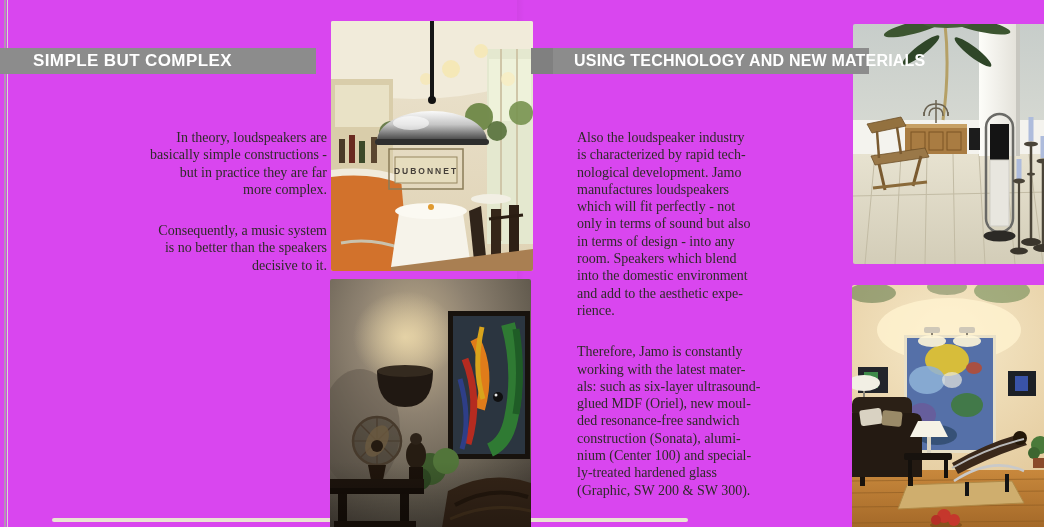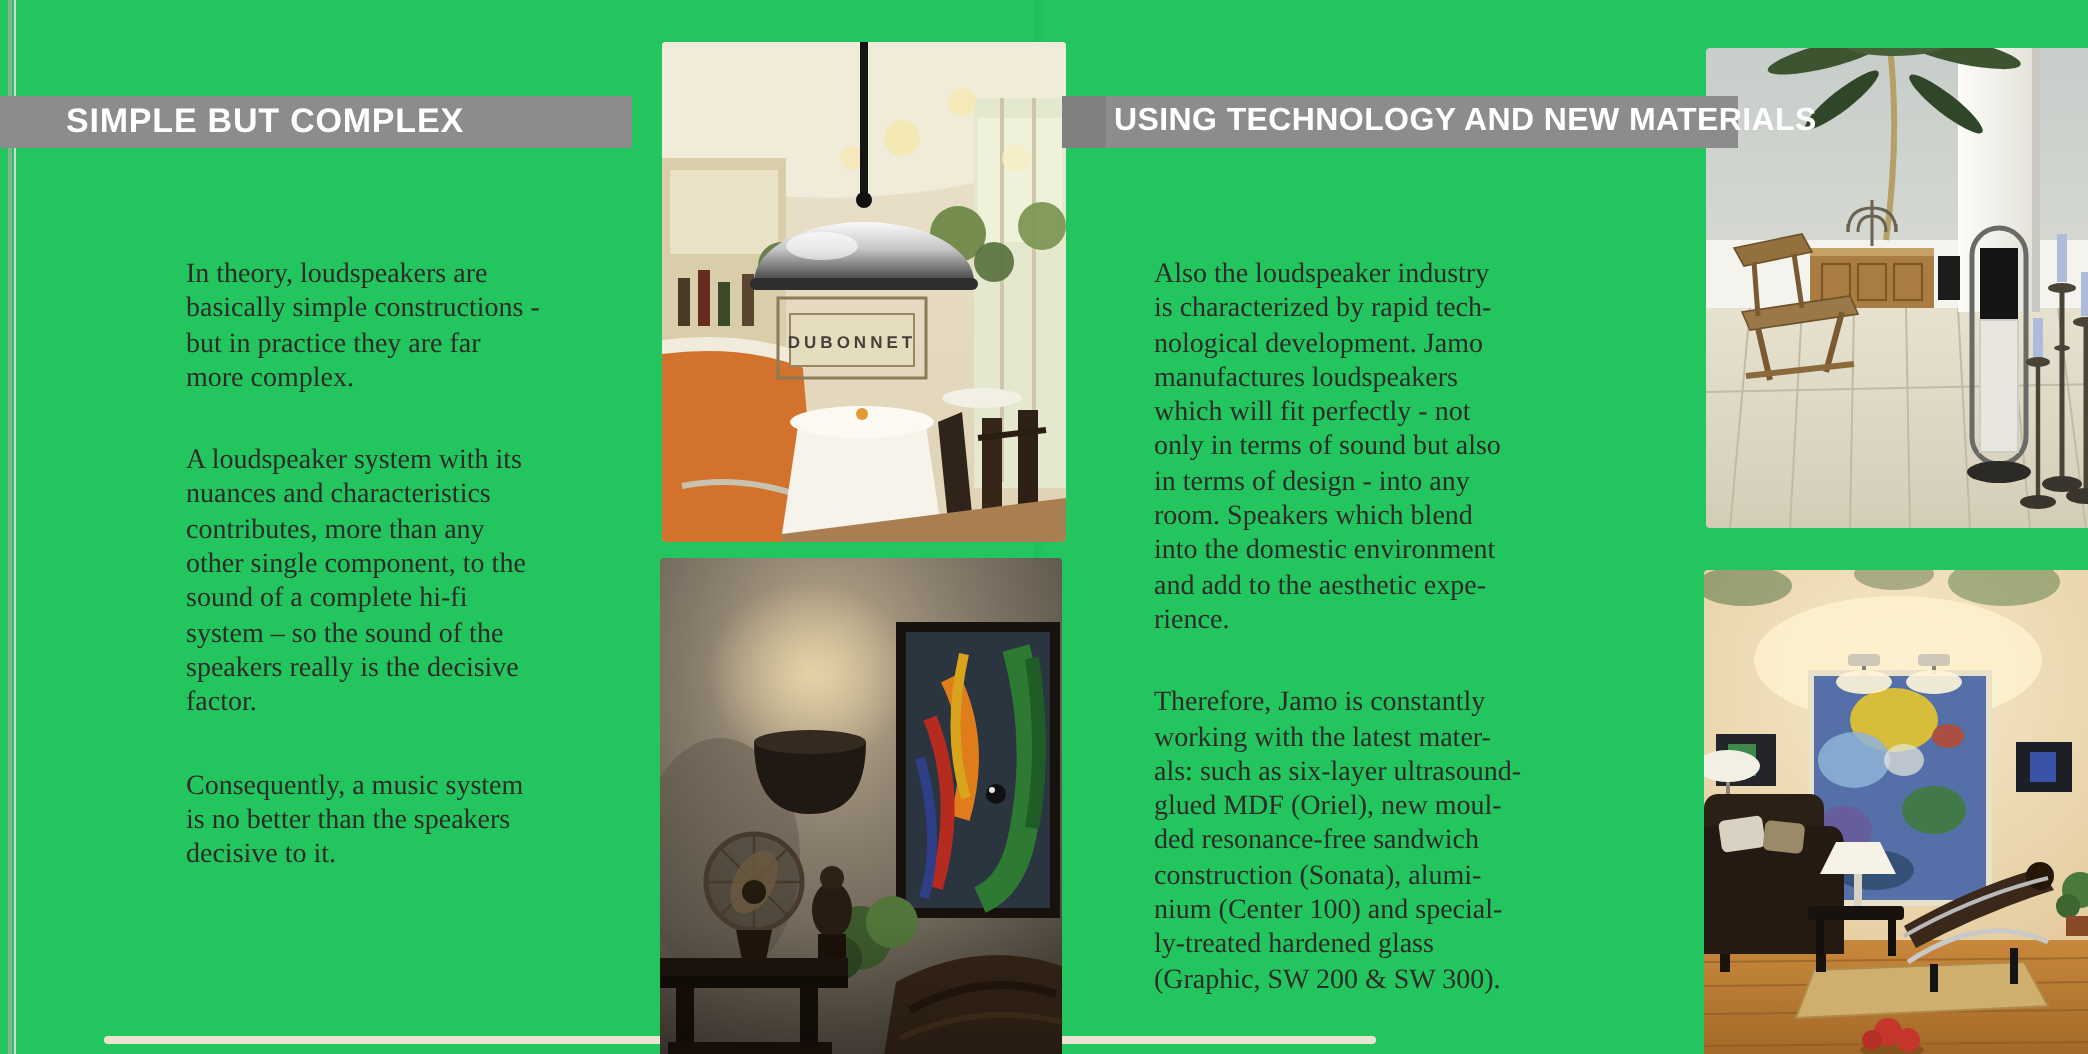--- a/index.html
+++ b/index.html
@@ -1,39 +1,39 @@
 <!DOCTYPE html>
 <html><head>
 <meta charset="utf-8">
 <style>
   html,body { margin:0; padding:0; background:#e9e7e2; }
   .spread {
     position:relative; width:1044px; height:527px; margin:0 auto;
-    background:#22c55e; overflow:hidden;
+    background:#d946ef; overflow:hidden;
     font-family:"Liberation Serif", serif;
   }
   
   .edge-left   { position:absolute; left:4px; top:0; width:2px; height:527px; background:#aaa8a4; opacity:.75; }
   .edge-left2  { position:absolute; left:7px; top:0; width:1px; height:527px; background:#d8d6d0; }
   .bottom-shadow { position:absolute; left:52px; top:518px; width:636px; height:4px; background:#e9e3d3; border-radius:2px; }
   .fold { position:absolute; left:517px; top:0; width:14px; height:527px;
           background:linear-gradient(90deg, rgba(0,0,0,.035), rgba(0,0,0,0) 55%); }
   
   .header-bar {
     position:absolute; top:48px; height:26px; background:#8c8c8c;
     color:#ffffff; font-family:"Liberation Sans", sans-serif; font-weight:700;
     display:flex; align-items:center; box-sizing:border-box; z-index:3;
   }
   .hb-left  { left:0;    width:316px; padding-left:33px; font-size:17px; letter-spacing:.4px; }
-  .hb-right { left:531px; width:338px; padding-left:26px; font-size:16px; letter-spacing:.2px; }
+  .hb-right { left:531px; width:338px; padding-left:43px; font-size:16px; letter-spacing:.2px; }
   .hb-right .cap { position:absolute; left:0; top:0; width:22px; height:26px; background:#767676; opacity:.55; }
   .hb-text { position:relative; white-space:nowrap; }
   
   .text-col { position:absolute; width:224px; color:#2e2b28; }
-  .tc-left  { left:93px;  top:129px; }
+  .tc-left  { left:103px;  top:129px;text-align:right; }
   .tc-right { left:577px; top:129px; }
   .para { white-space:pre-line; margin:0 0 24px 0; font-size:14px; line-height:17.3px; }
   
   figure.photo { position:absolute; margin:16px; overflow:hidden; border-radius:2px; }
   figure.photo svg { display:block; }
   .ph-restaurant { left:315px; top:5px;   width:202px; height:250px; }
   .ph-parrot     { left:314px; top:263px; width:201px; height:261px; }
   .ph-bright     { left:837px; top:8px;   width:196px; height:240px; z-index:1; }
   .ph-living     { left:836px; top:269px; width:195px; height:255px; }
 </style>
@@ -54,28 +54,20 @@
   <div class="header-bar hb-right">
     <span class="cap"></span>
     <span class="hb-text">USING TECHNOLOGY AND NEW MATERIALS</span>
   </div>
 
   <div class="text-col tc-left">
     <p class="para">In theory, loudspeakers are
 basically simple constructions -
 but in practice they are far
 more complex.</p>
-    <p class="para">A loudspeaker system with its
-nuances and characteristics
-contributes, more than any
-other single component, to the
-sound of a complete hi-fi
-system – so the sound of the
-speakers really is the decisive
-factor.</p>
     <p class="para">Consequently, a music system
 is no better than the speakers
 decisive to it.</p>
   </div>
 
   <div class="text-col tc-right">
     <p class="para">Also the loudspeaker industry
 is characterized by rapid tech-
 nological development. Jamo
 manufactures loudspeakers

